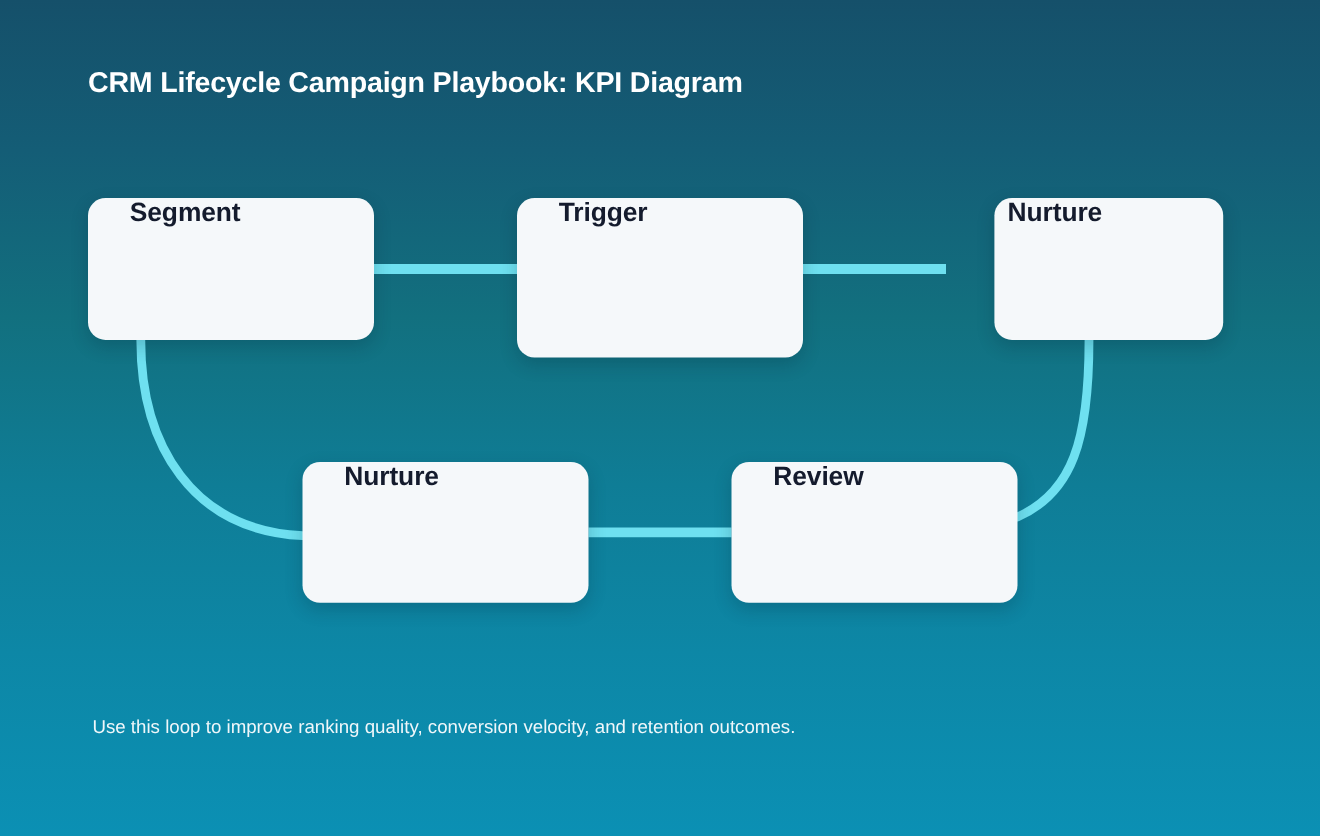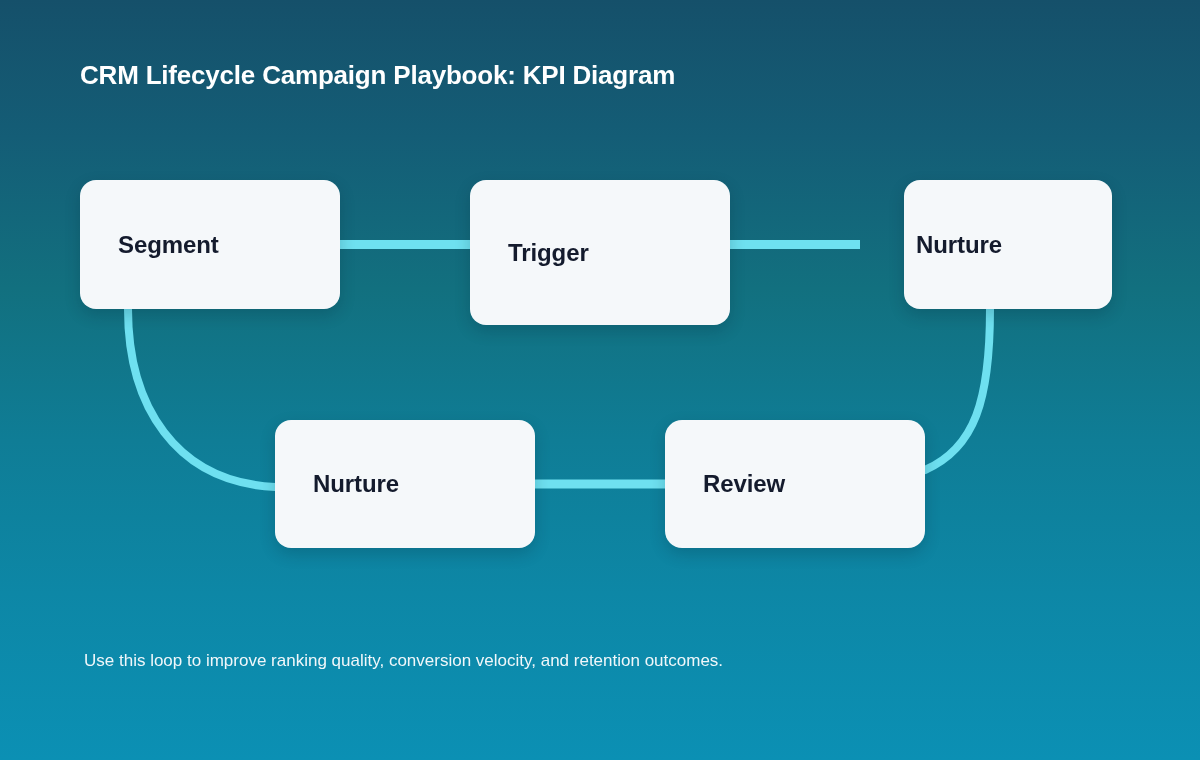--- a/index.html
+++ b/index.html
@@ -69,35 +69,35 @@
     width: 1200px;
     height: 760px;
   }
   .node {
     position: absolute;
     box-sizing: border-box;
     background: #f5f8fa;
     border-radius: 16px;
     box-shadow: 0 6px 16px rgba(4, 32, 44, 0.20);
     display: flex;
-    align-items: center;
+    align-items: flex-start;
     padding-left: 38px;
   }
   .node-label {
     font-size: 24px;
     font-weight: bold;
     color: #141b2d;
     letter-spacing: -0.1px;
     white-space: nowrap;
   }
   #node-segment { left: 80px;  top: 180px; width: 260px; height: 129px; }
   #node-trigger { left: 470px; top: 180px; width: 260px; height: 145px; }
   #node-nurture { left: 904px; top: 180px; width: 208px; height: 129px; padding-left: 12px; }
   #node-convert { left: 275px; top: 420px; width: 260px; height: 128px; }
-  #node-review  { left: 665px; top: 420px; width: 260px; height: 128px; border-radius: 17px; }
+  #node-review  { left: 665px; top: 420px; width: 260px; height: 128px; }
 
   
   #footer {
     position: absolute;
     left: 80px;
     top: 646px;
     width: 1040px;
   }
   #footer-primary {
     margin: 4px;

